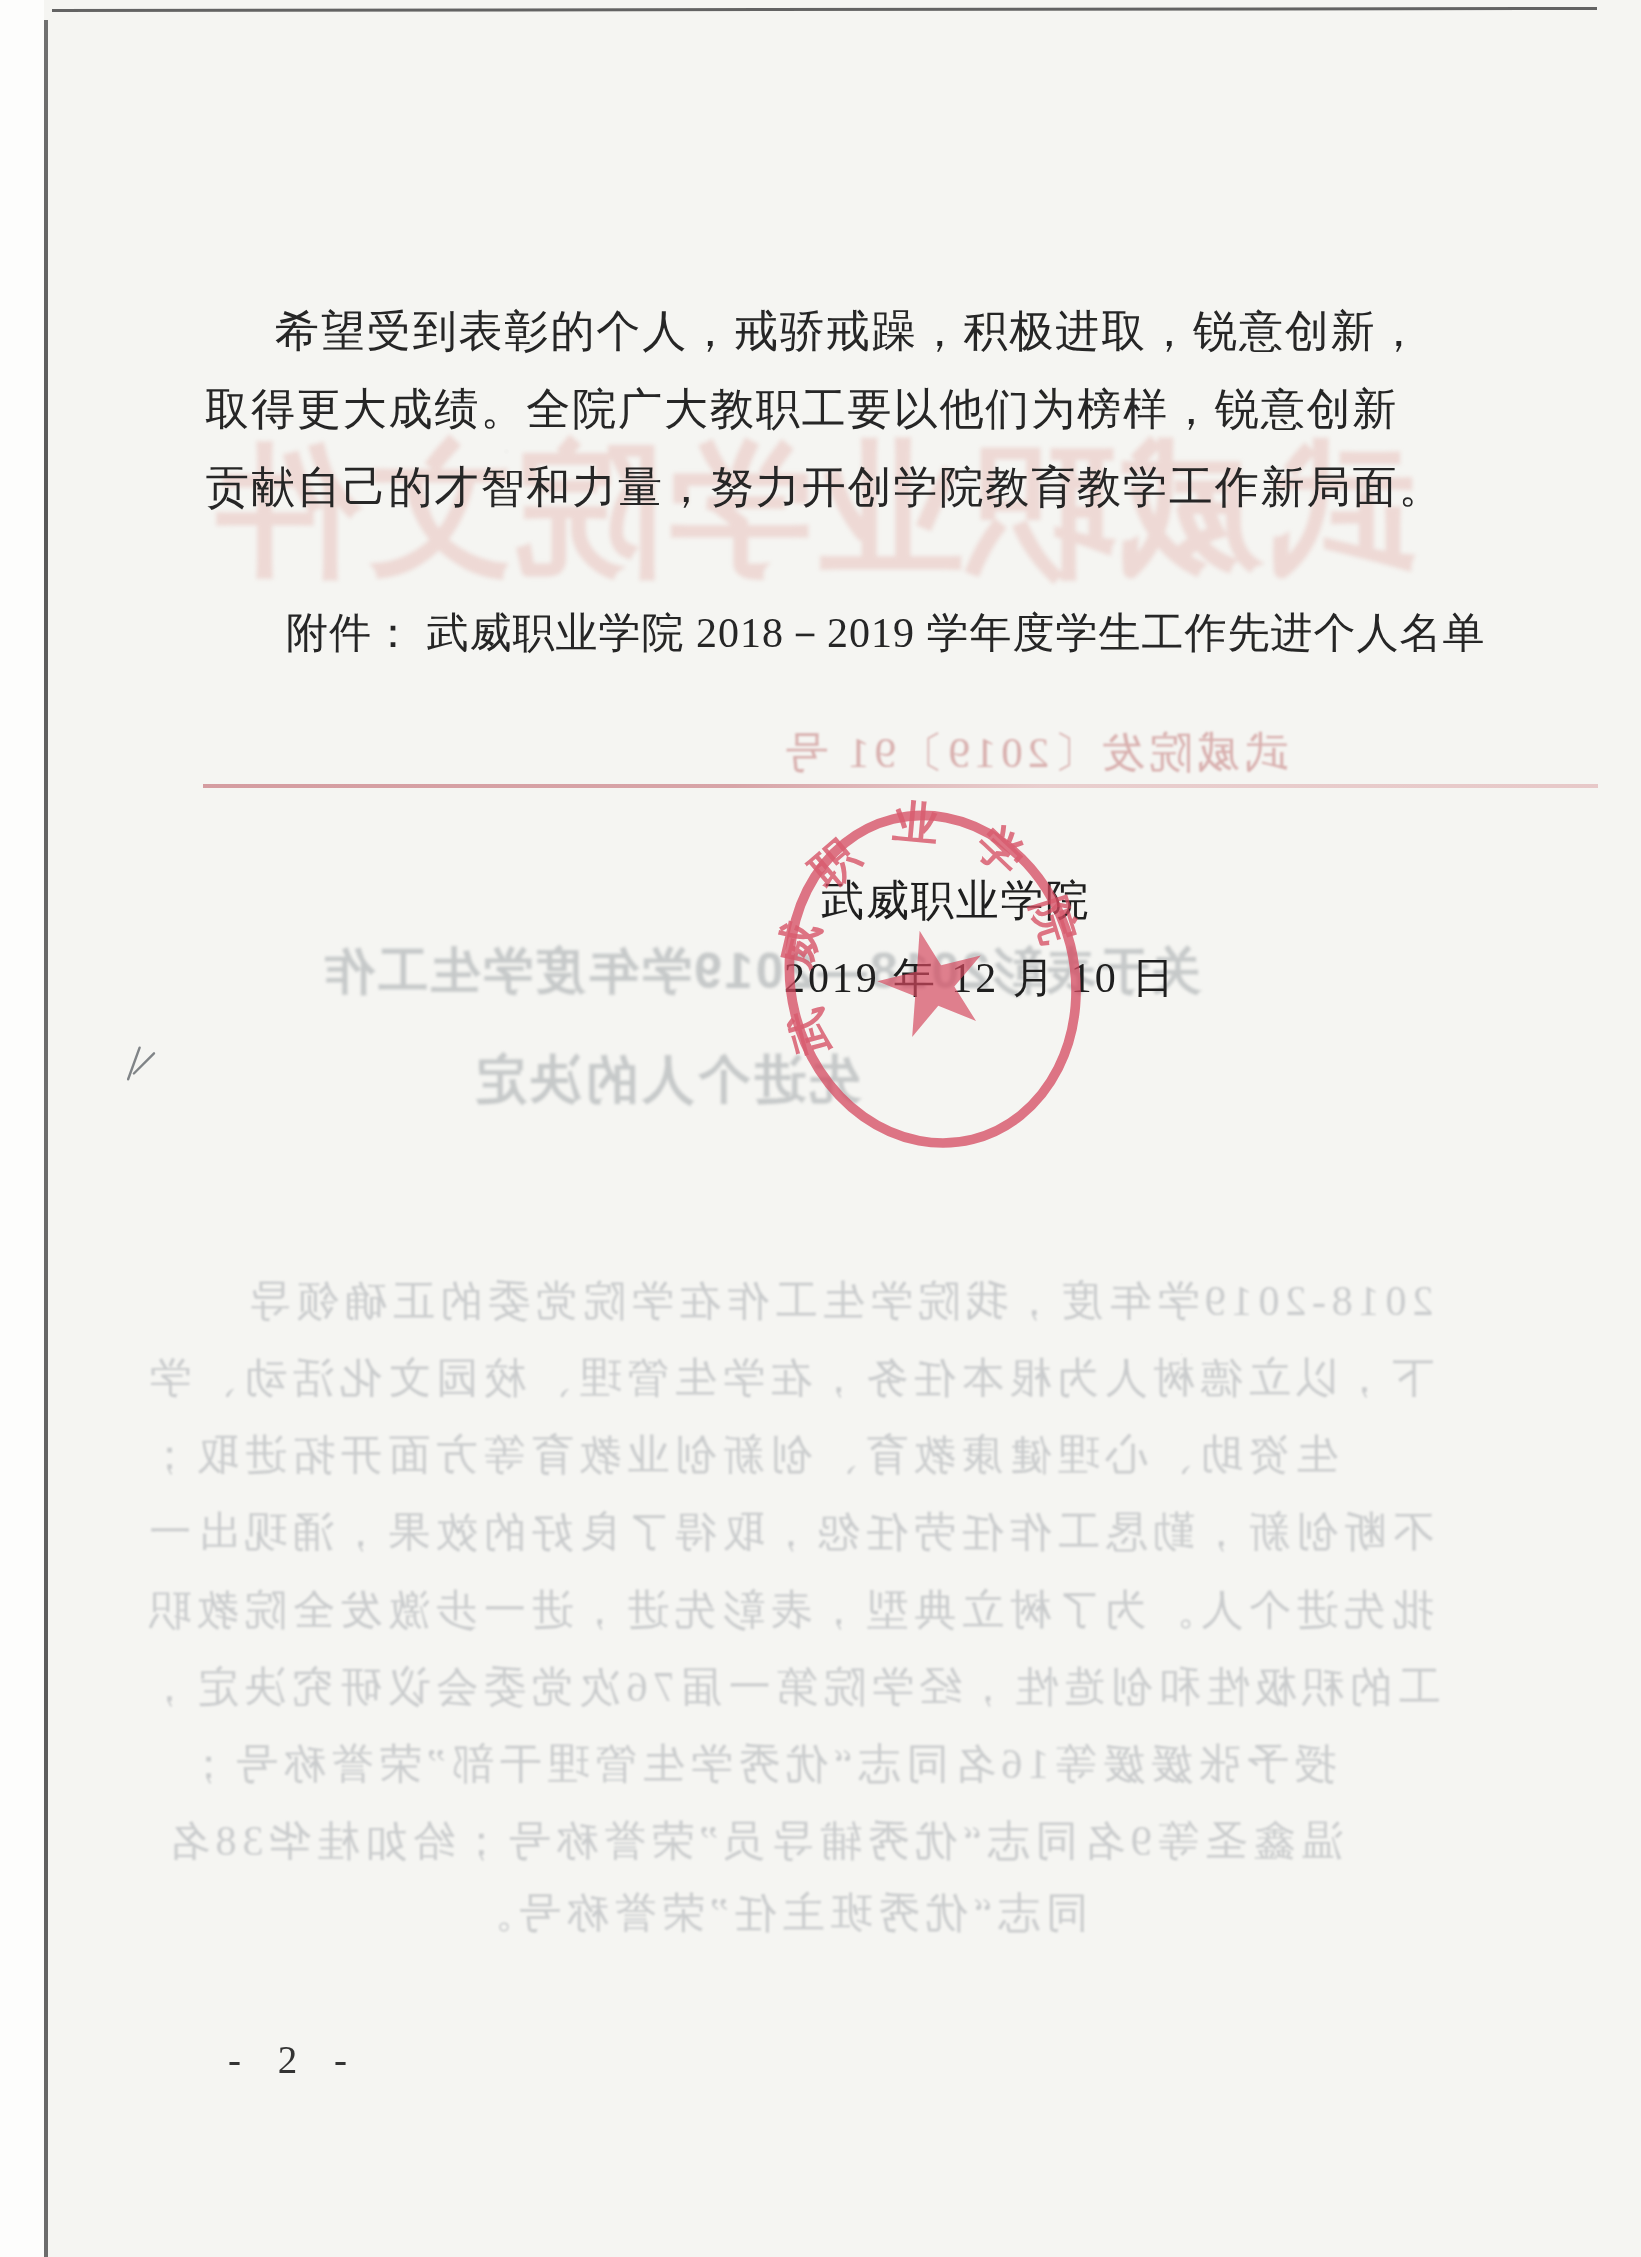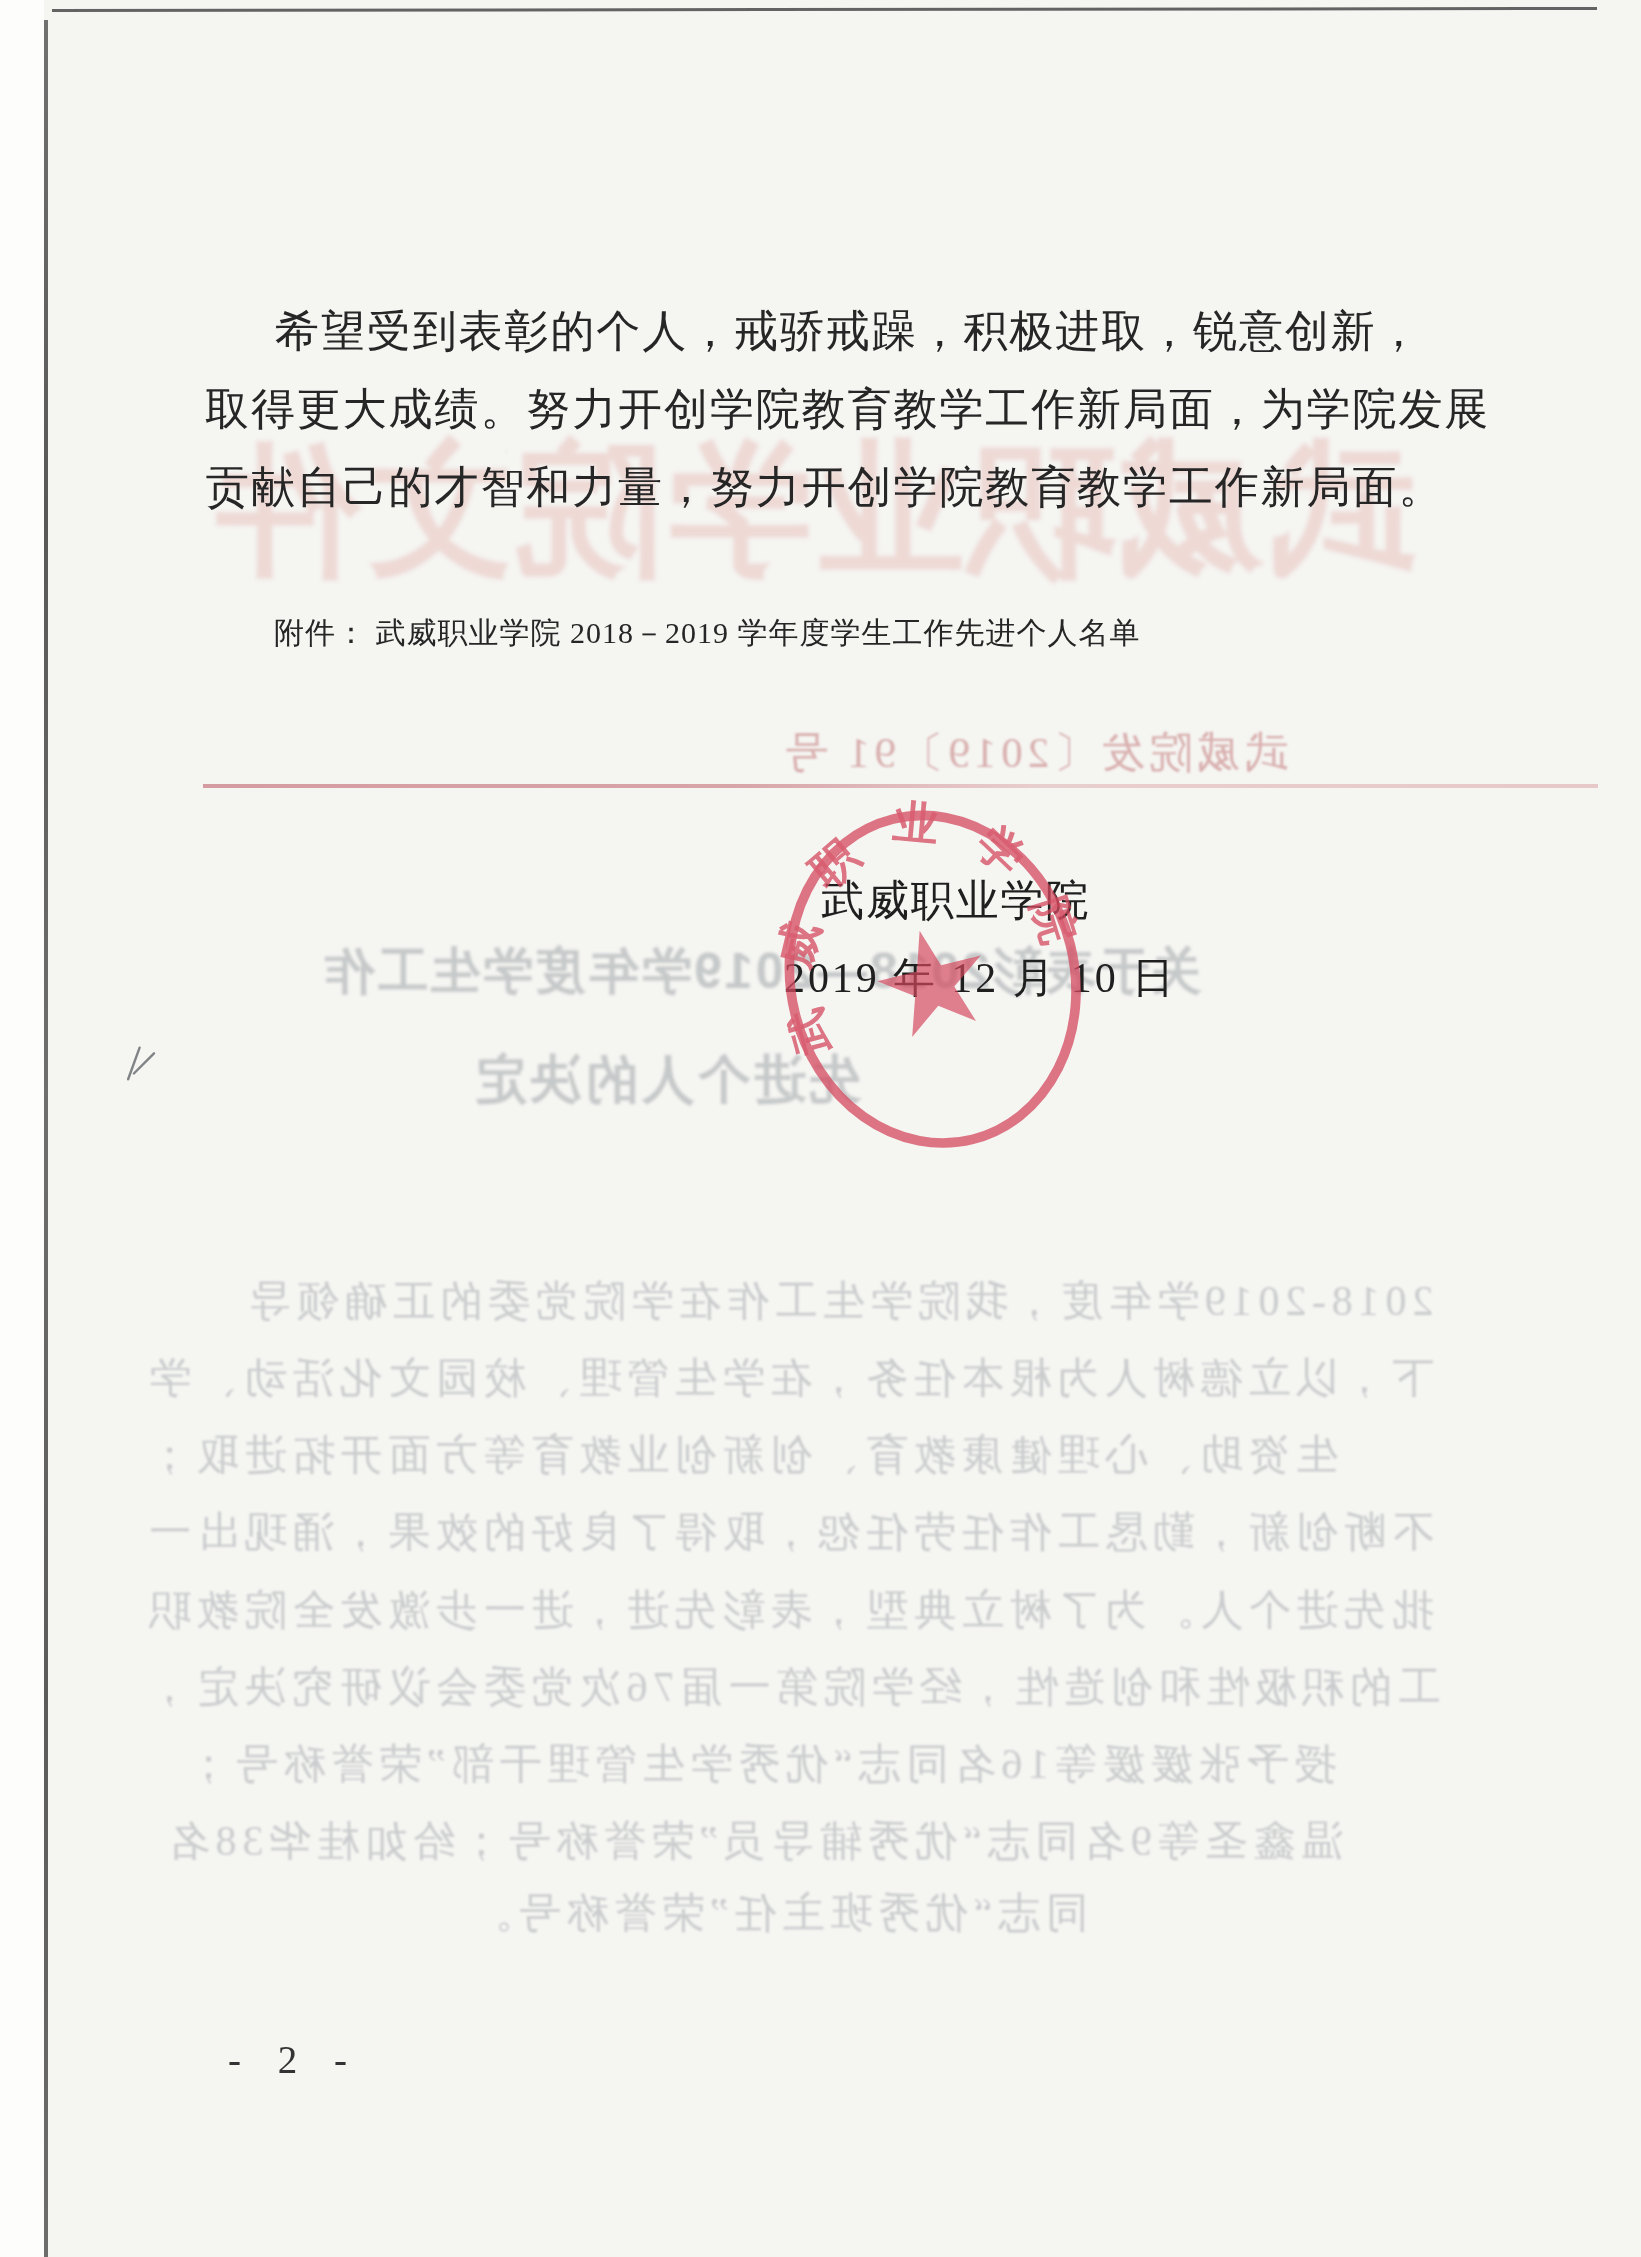--- a/index.html
+++ b/index.html
@@ -18,21 +18,21 @@
   }
   
   .left-margin{position:absolute;left:0;top:0;width:44px;height:2257px;background:#fdfdfc;}
   .edge-top{position:absolute;left:52px;top:7.7px;width:1545px;height:2.9px;background:#3f3f3f;opacity:.8;transform:rotate(-0.08deg);}
   .edge-left{position:absolute;left:44px;top:20px;width:3.9px;height:2237px;opacity:.85;
     background:linear-gradient(180deg,#5a5a5a,#3c3c3c 22%,#575757 48%,#404040 75%,#555);}
   
   .para{position:absolute;left:205px;top:293px;width:1246px;color:#262626;}
   .para .line{height:78px;line-height:78px;font-size:44px;letter-spacing:1.9px;white-space:nowrap;}
   .para .line.indent{text-indent:70px;}
-  .attachment{position:absolute;left:274px;top:604px;font-size:30px;line-height:58px;color:#262626;letter-spacing:1px;white-space:nowrap;}
+  .attachment{position:absolute;left:286px;top:604px;font-size:42px;line-height:58px;color:#262626;letter-spacing:1px;white-space:nowrap;}
   .signature{position:absolute;left:821px;top:872px;font-size:43px;color:#1f1f1f;letter-spacing:1.9px;white-space:nowrap;}
   .sigdate{position:absolute;left:784px;top:950px;font-size:42px;color:#1f1f1f;letter-spacing:2.9px;white-space:nowrap;text-align:right;}
   .pagenum{position:absolute;left:228px;top:2037px;font-size:39px;color:#333;letter-spacing:13.5px;white-space:nowrap;}
   
   .mir{transform:scaleX(-1);}
   .bleed{position:absolute;white-space:nowrap;pointer-events:none;}
   .bleed-letterhead{left:217px;top:413px;width:1197px;font-size:145px;font-weight:bold;
      font-family:"Liberation Sans","DejaVu Sans",sans-serif;
      color:rgba(221,152,147,0.30);letter-spacing:5.8px;filter:blur(1.9px);}
   .bleed-docnum{left:780px;top:724px;font-size:43px;color:rgba(193,118,118,0.55);letter-spacing:4.8px;filter:blur(1px);}
@@ -72,21 +72,21 @@
   <div class="bleed mir bleed-body" style="left:182px;top:1736px;">授予张媛媛等16名同志“优秀学生管理干部”荣誉称号；</div>
   <div class="bleed mir bleed-body" style="left:162px;top:1813px;">温鑫圣等9名同志“优秀辅导员”荣誉称号；给如桂华38名</div>
   <div class="bleed mir bleed-body" style="left:465px;top:1885px;">同志“优秀班主任”荣誉称号。</div>
 
   <svg class="squiggle" width="41" height="46" viewBox="0 0 42 48">
     <path d="M6 42 L18 9 M12 36 L33 15" stroke="rgba(88,93,99,0.75)" stroke-width="2.5" fill="none" stroke-linecap="round"></path>
   </svg>
 
   <div class="para">
     <div class="line indent">希望受到表彰的个人，戒骄戒躁，积极进取，锐意创新，</div>
-    <div class="line">取得更大成绩。努力开创学院教育教学工作新局面，为学院发展</div>
+    <div class="line">取得更大成绩。全院广大教职工要以他们为榜样，锐意创新</div>
     <div class="line">贡献自己的才智和力量，努力开创学院教育教学工作新局面。</div>
   </div>
 
   <div class="attachment">附件： 武威职业学院 2018－2019 学年度学生工作先进个人名单</div>
 
   <div class="signature">武威职业学院</div>
   <div class="sigdate">2019 年 12 月 10 日</div>
 
   <svg class="seal" viewBox="0 0 322 372">
     <defs>

